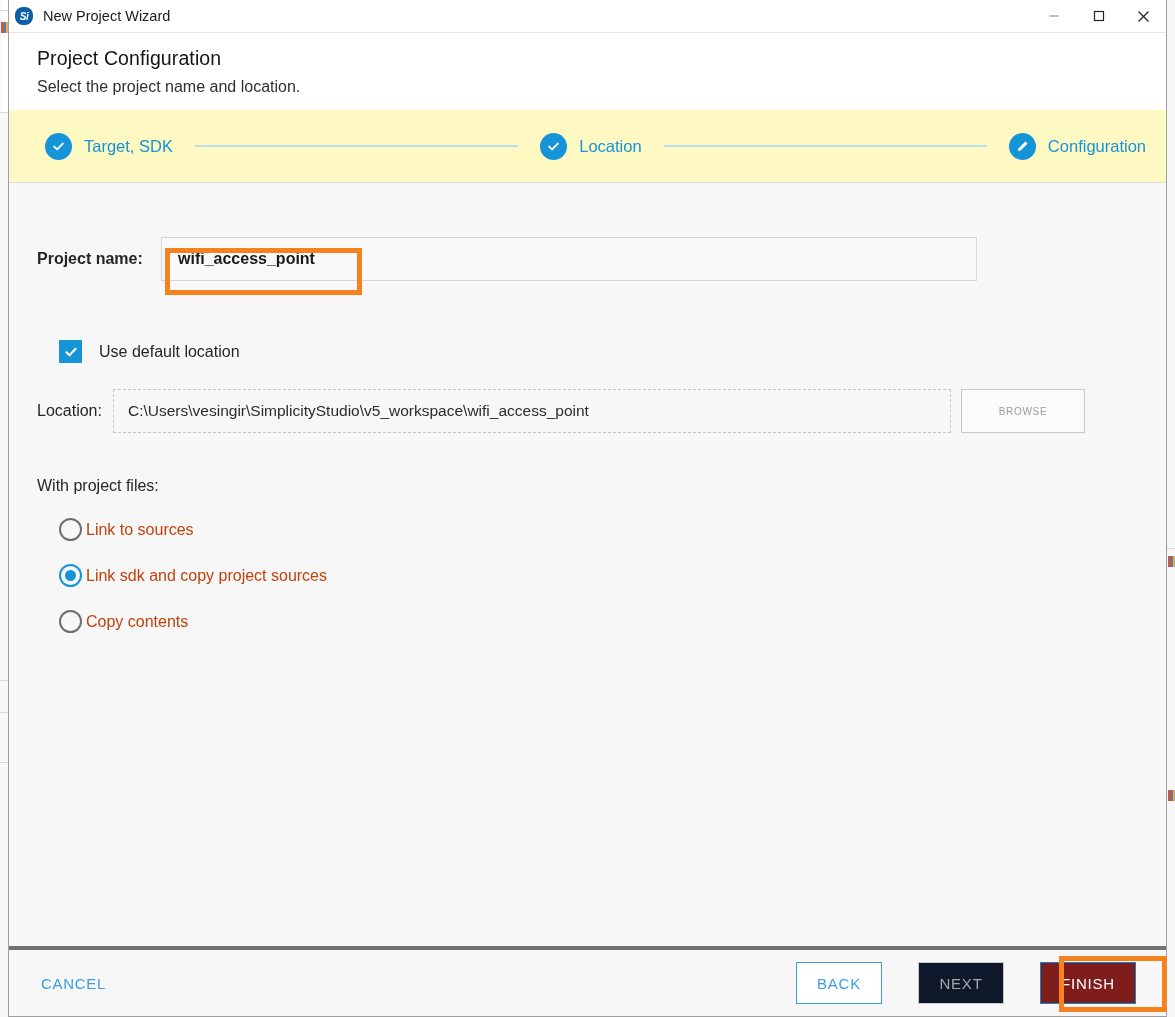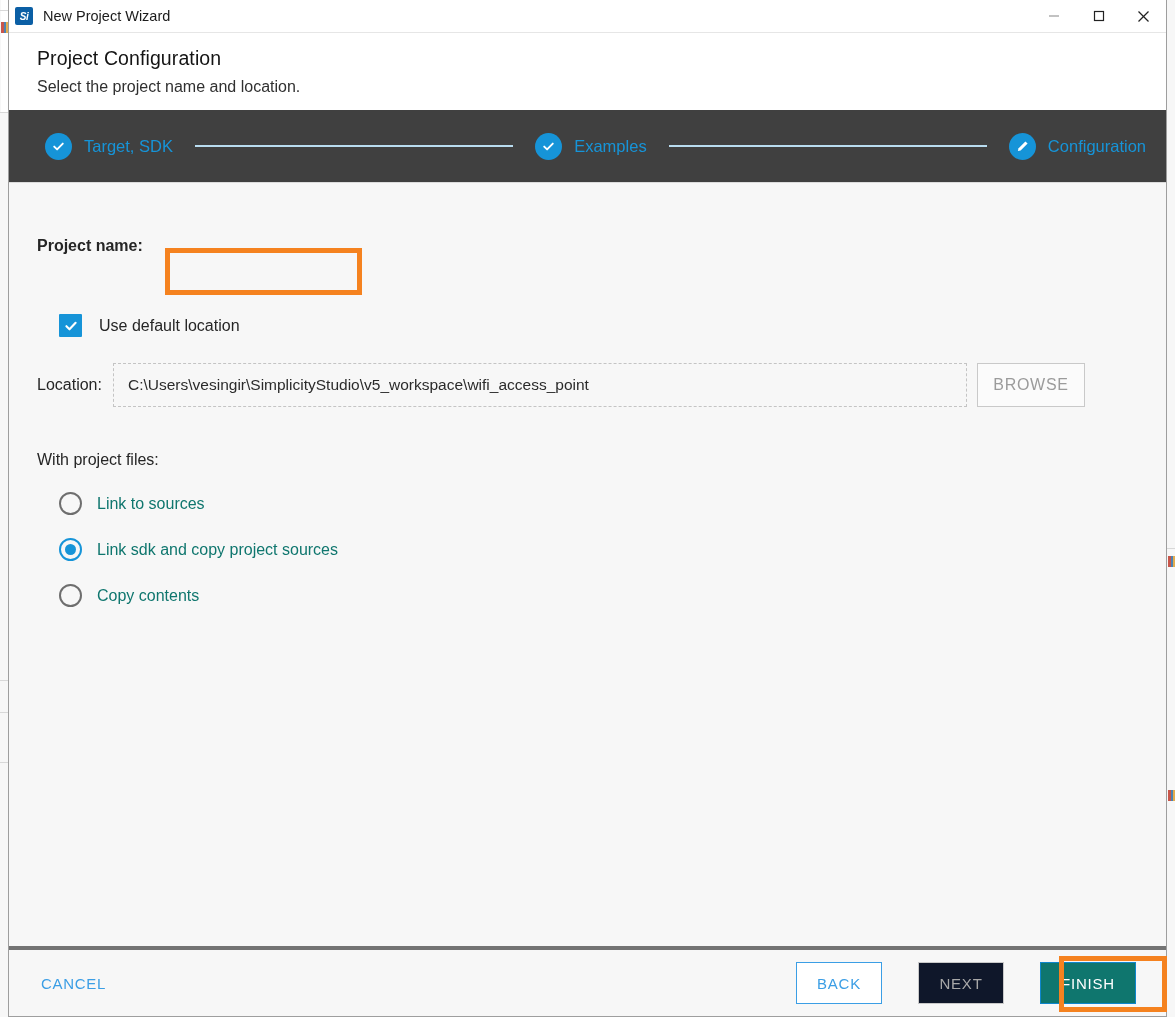--- a/index.html
+++ b/index.html
@@ -73,21 +73,21 @@
     background: #ffffff;
     display: flex;
     align-items: center;
     border-bottom: 1px solid #e6e6e6;
     position: relative;
   }
   .app-icon {
     width: 18px;
     height: 18px;
     margin-left: 6px;
-    border-radius: 2px;
+    border-radius: 8px;
     background: #0b5fa5;
     color: #ffffff;
     font-size: 10px;
     font-weight: bold;
     display: flex;
     align-items: center;
     justify-content: center;
     font-style: italic;
     letter-spacing: -0.5px;
   }
@@ -125,21 +125,21 @@
     letter-spacing: .1px;
   }
   .header p {
     margin: 8px 0 0 0;
     font-size: 16px;
     color: #303030;
   }
 
   
   .stepper {
-    background: #404040;
+    background: #fef9c3;
     height: 72px;
     min-height: 72px;
     display: flex;
     align-items: center;
     padding: 0 20px 0 36px;
     border-bottom: 1px solid #dcdcdc;
   }
   .step {
     display: flex;
     align-items: center;
@@ -237,28 +237,28 @@
     border: 1px dashed #c4c4c4;
     background: #f7f7f7;
     box-sizing: border-box;
     display: flex;
     align-items: center;
     padding-left: 14px;
     font-size: 15.5px;
     color: #2b2b2b;
   }
   .browse-btn {
-    width: 108px;
+    width: 124px;
     height: 44px;
     margin-left: 10px;
     margin-right: 53px;
     border: 1px solid #c9c9c9;
     background: #fbfbfb;
     color: #9b9b9b;
-    font-size: 16px;
+    font-size: 10px;
     letter-spacing: .7px;
     display: flex;
     align-items: center;
     justify-content: center;
     box-sizing: border-box;
     flex: 0 0 auto;
   }
 
   .files-title {
     margin-top: 44px;
@@ -286,23 +286,23 @@
   .radio.checked {
     border-color: #1694d8;
   }
   .radio.checked .dot {
     width: 11px;
     height: 11px;
     border-radius: 50%;
     background: #1694d8;
   }
   .radio-label {
-    margin-left: 15px;
-    font-size: 16px;
-    color: #0f766e;
+    margin-left: 4px;
+    font-size: 16px;
+    color: #c2410c;
   }
 
   
   .footer {
     height: 66px;
     min-height: 66px;
     background: #f7f7f7;
     border-top: 4px solid #737373;
     display: flex;
     align-items: center;
@@ -338,21 +338,21 @@
     background: #ffffff;
     color: #3b9ee5;
   }
   .btn-next {
     border: 1px solid #c9c9c9;
     background: #0f172a;
     color: #a8a8a8;
   }
   .btn-finish {
     border: 1px solid #0e86cc;
-    background: #0f766e;
+    background: #7f1d1d;
     color: #ffffff;
   }
 
   
   .annot {
     position: absolute;
     border: 5px solid #f5821f;
     box-sizing: border-box;
     z-index: 20;
     pointer-events: none;
@@ -419,37 +419,38 @@
       </div>
       <div class="step-label">Target, SDK</div>
     </div>
     <div class="step-line"></div>
     <div class="step">
       <div class="step-circle">
         <svg width="15" height="15" viewBox="0 0 15 15">
             <polyline points="3.2,7.6 6.1,10.4 11.8,4.6" fill="none" stroke="#ffffff" stroke-width="1.9" stroke-linecap="round" stroke-linejoin="round"></polyline>
           </svg>
       </div>
-      <div class="step-label">Examples</div>
+      <div class="step-label">Location</div>
     </div>
     <div class="step-line"></div>
     <div class="step">
       <div class="step-circle">
         <svg width="15" height="15" viewBox="0 0 15 15">
           <path d="M10.4 2.4 L12.6 4.6 L5.6 11.6 L2.9 12.1 L3.4 9.4 Z" fill="#ffffff"></path>
         </svg>
       </div>
       <div class="step-label">Configuration</div>
     </div>
   </div>
 
   <div class="content">
 
     <div class="row-name">
       <div class="lbl lbl-name">Project name:</div>
+      <div class="text-input" placeholder="">wifi_access_point</div>
     </div>
 
     <div class="row-checkbox">
       <div class="checkbox">
         <svg width="16" height="16" viewBox="0 0 16 16">
             <polyline points="3.4,8.2 6.5,11.3 12.6,4.8" fill="none" stroke="#ffffff" stroke-width="2.1" stroke-linecap="round" stroke-linejoin="round"></polyline>
           </svg>
       </div>
       <div class="checkbox-label">Use default location</div>
     </div>

